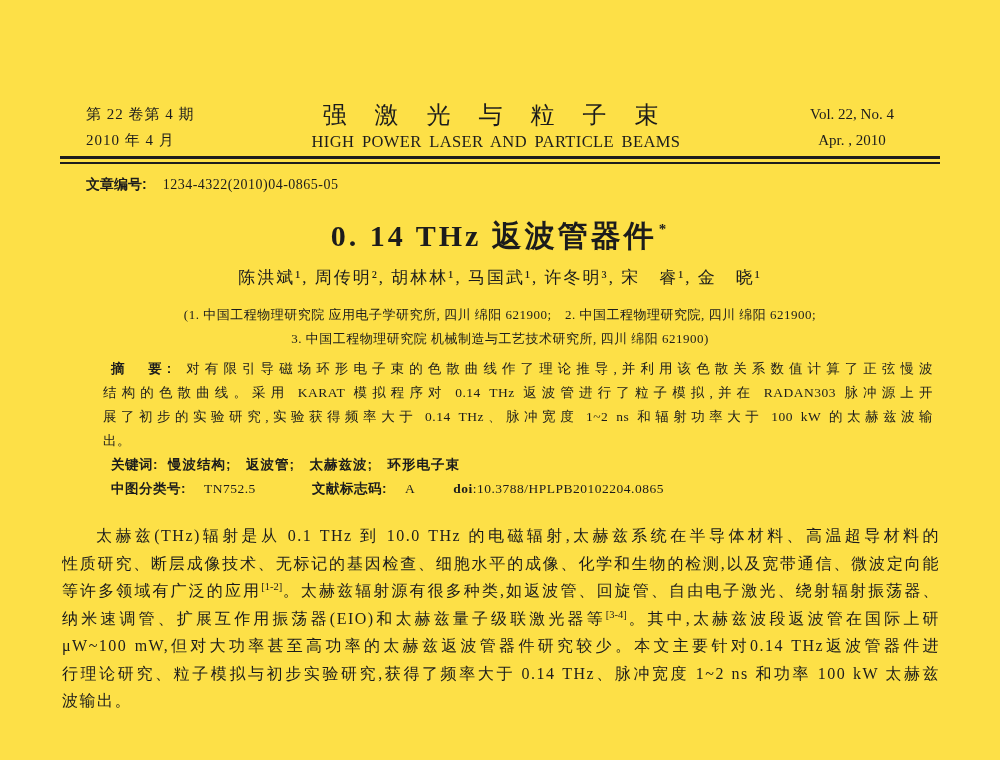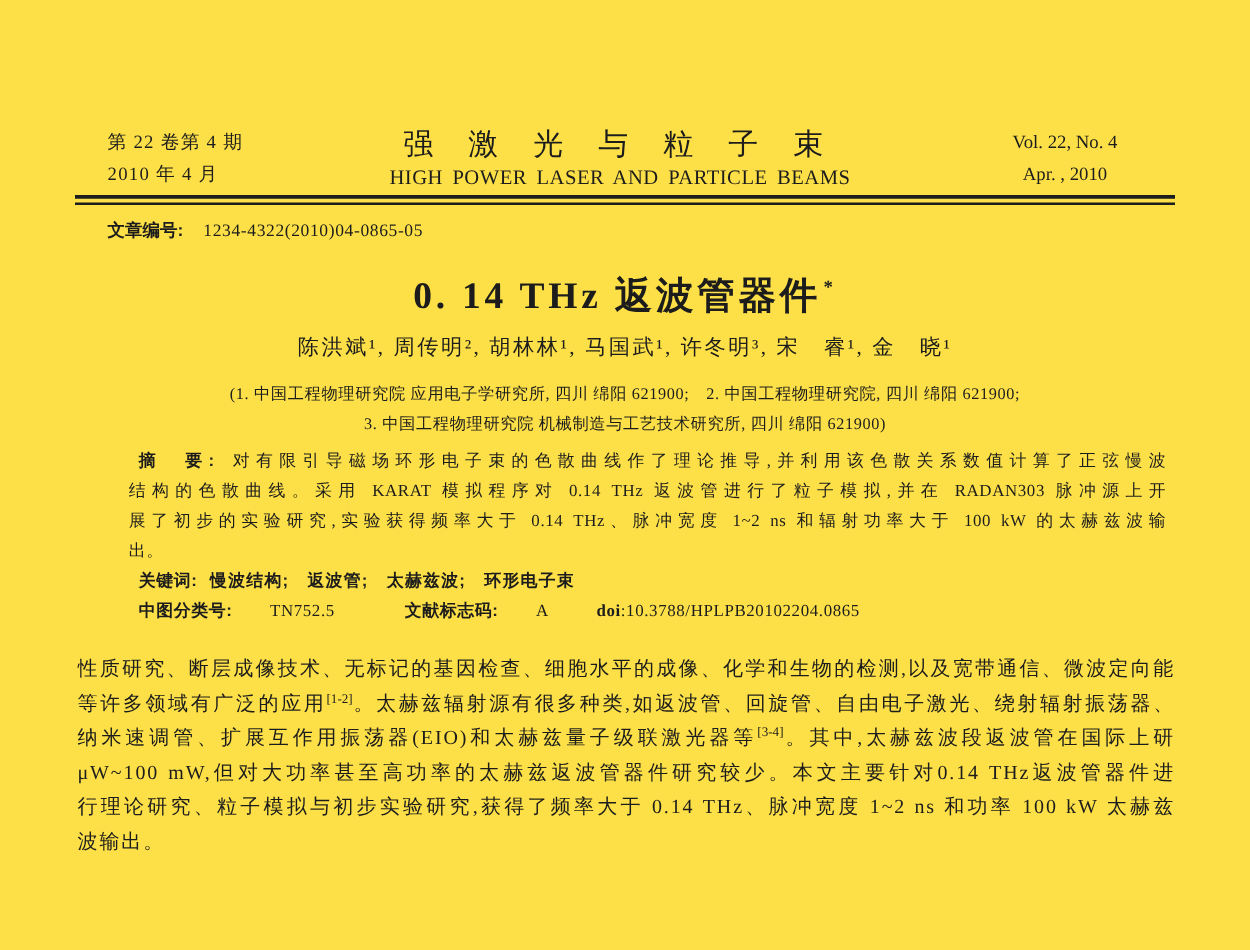--- a/index.html
+++ b/index.html
@@ -59,21 +59,21 @@
     font-size: 13.5px; line-height: 24px; letter-spacing: 0.5px;
   }
   .aline { height: 24px; overflow: hidden; }
   .just { text-align: justify; text-align-last: justify; }
   .abs .blabel { margin-right: 10px; }
   .lrow { padding-left: 8px; }
   .kwv {
     font-family: "Liberation Sans", "DejaVu Sans", sans-serif;
     font-weight: 700; letter-spacing: 1px;
   }
-  .v1 { margin-left: 20px; letter-spacing: 0.5px; }
+  .v1 { margin-left: 8px; letter-spacing: 0.5px; }
   .g1 { margin-left: 56px; }
   .g2 { margin-left: 38px; }
   .doilbl { font-family: "Liberation Serif", "DejaVu Serif", serif; font-weight: 700; }
   
   .bodytxt {
     position: absolute; left: 62px; top: 522px; width: 878px;
     font-size: 16px; line-height: 27.5px; letter-spacing: 1.5px;
   }
   .bline { height: 27.5px; overflow: hidden; }
   .indent1 { padding-left: 34px; }
@@ -125,20 +125,21 @@
     <div class="aline">出。</div>
     <div class="aline lrow">
       <span class="blabel">关键词:</span><span class="kwv">慢波结构;　返波管;　太赫兹波;　环形电子束</span>
     </div>
     <div class="aline lrow">
       <span class="blabel">中图分类号:</span><span class="v1">TN752.5</span><span class="blabel g1">文献标志码:</span><span class="v1">A</span><span class="doilbl g2">doi</span><span>:10.3788/HPLPB20102204.0865</span>
     </div>
   </div>
 
   <div class="bodytxt">
+    <div class="bline just indent1">太赫兹(THz)辐射是从 0.1 THz 到 10.0 THz 的电磁辐射,太赫兹系统在半导体材料、高温超导材料的</div>
     <div class="bline just">性质研究、断层成像技术、无标记的基因检查、细胞水平的成像、化学和生物的检测,以及宽带通信、微波定向能</div>
     <div class="bline just">
       <span>等许多领域有广泛的应用</span><sup class="cite">[1-2]</sup><span>。太赫兹辐射源有很多种类,如返波管、回旋管、自由电子激光、绕射辐射振荡器、</span>
     </div>
     <div class="bline just">
       <span>纳米速调管、扩展互作用振荡器(EIO)和太赫兹量子级联激光器等</span><sup class="cite">[3-4]</sup><span>。其中,太赫兹波段返波管在国际上研</span>
     </div>
     <div class="bline just">μW~100 mW,但对大功率甚至高功率的太赫兹返波管器件研究较少。本文主要针对0.14 THz返波管器件进</div>
     <div class="bline just">行理论研究、粒子模拟与初步实验研究,获得了频率大于 0.14 THz、脉冲宽度 1~2 ns 和功率 100 kW 太赫兹</div>
     <div class="bline">波输出。</div>

